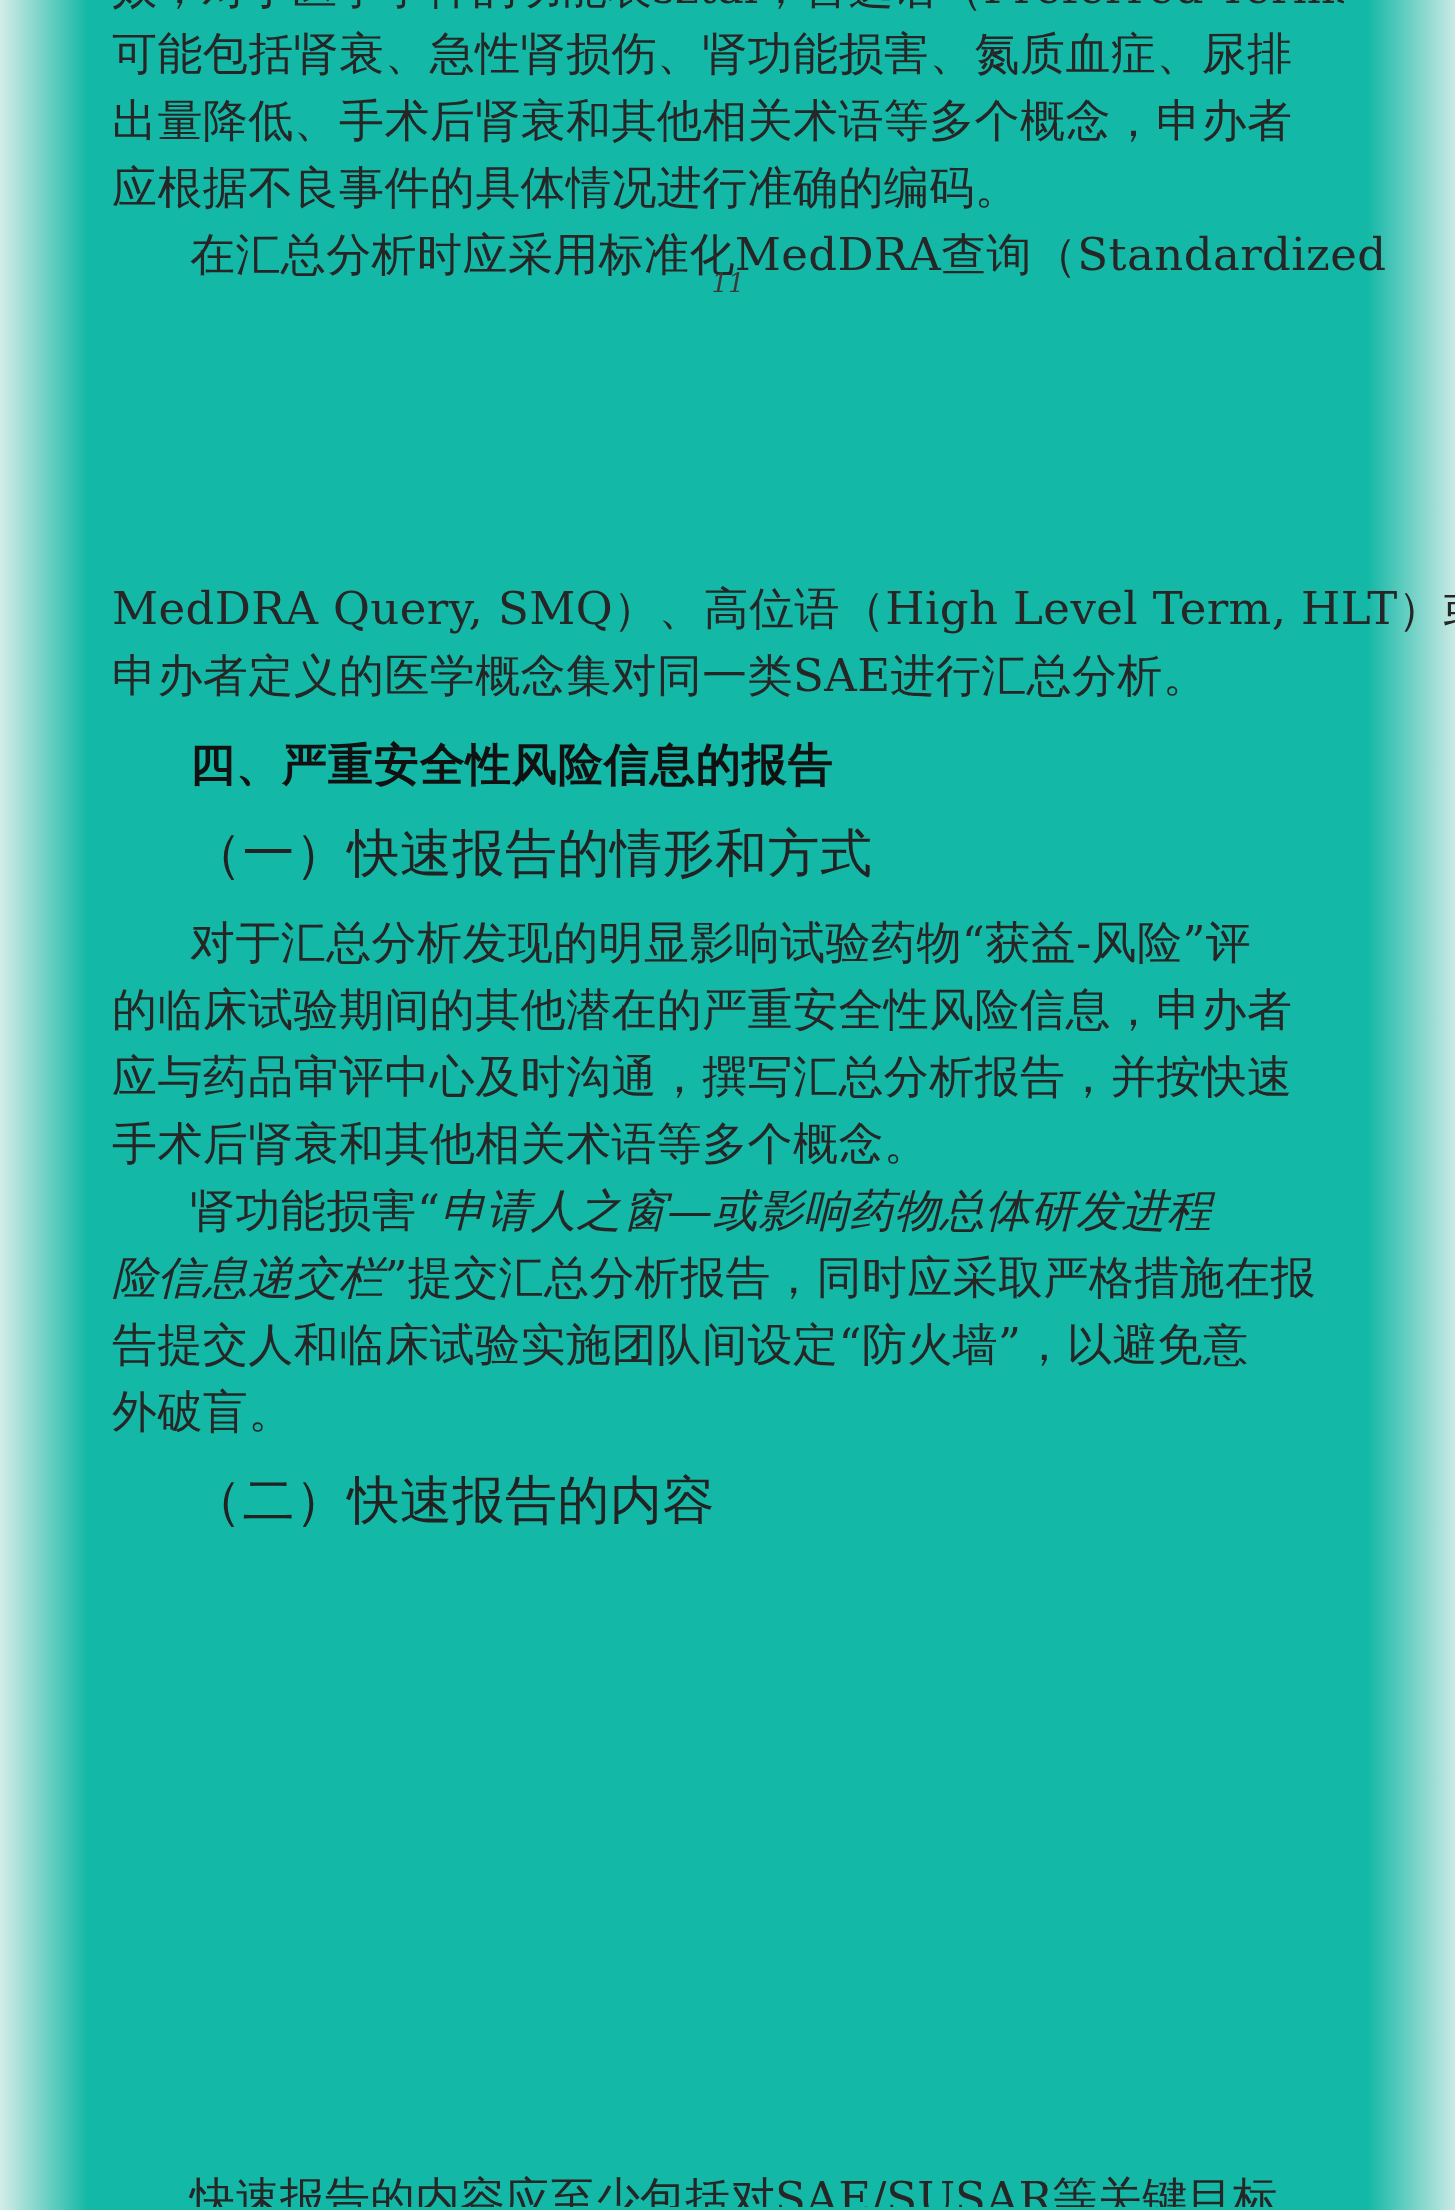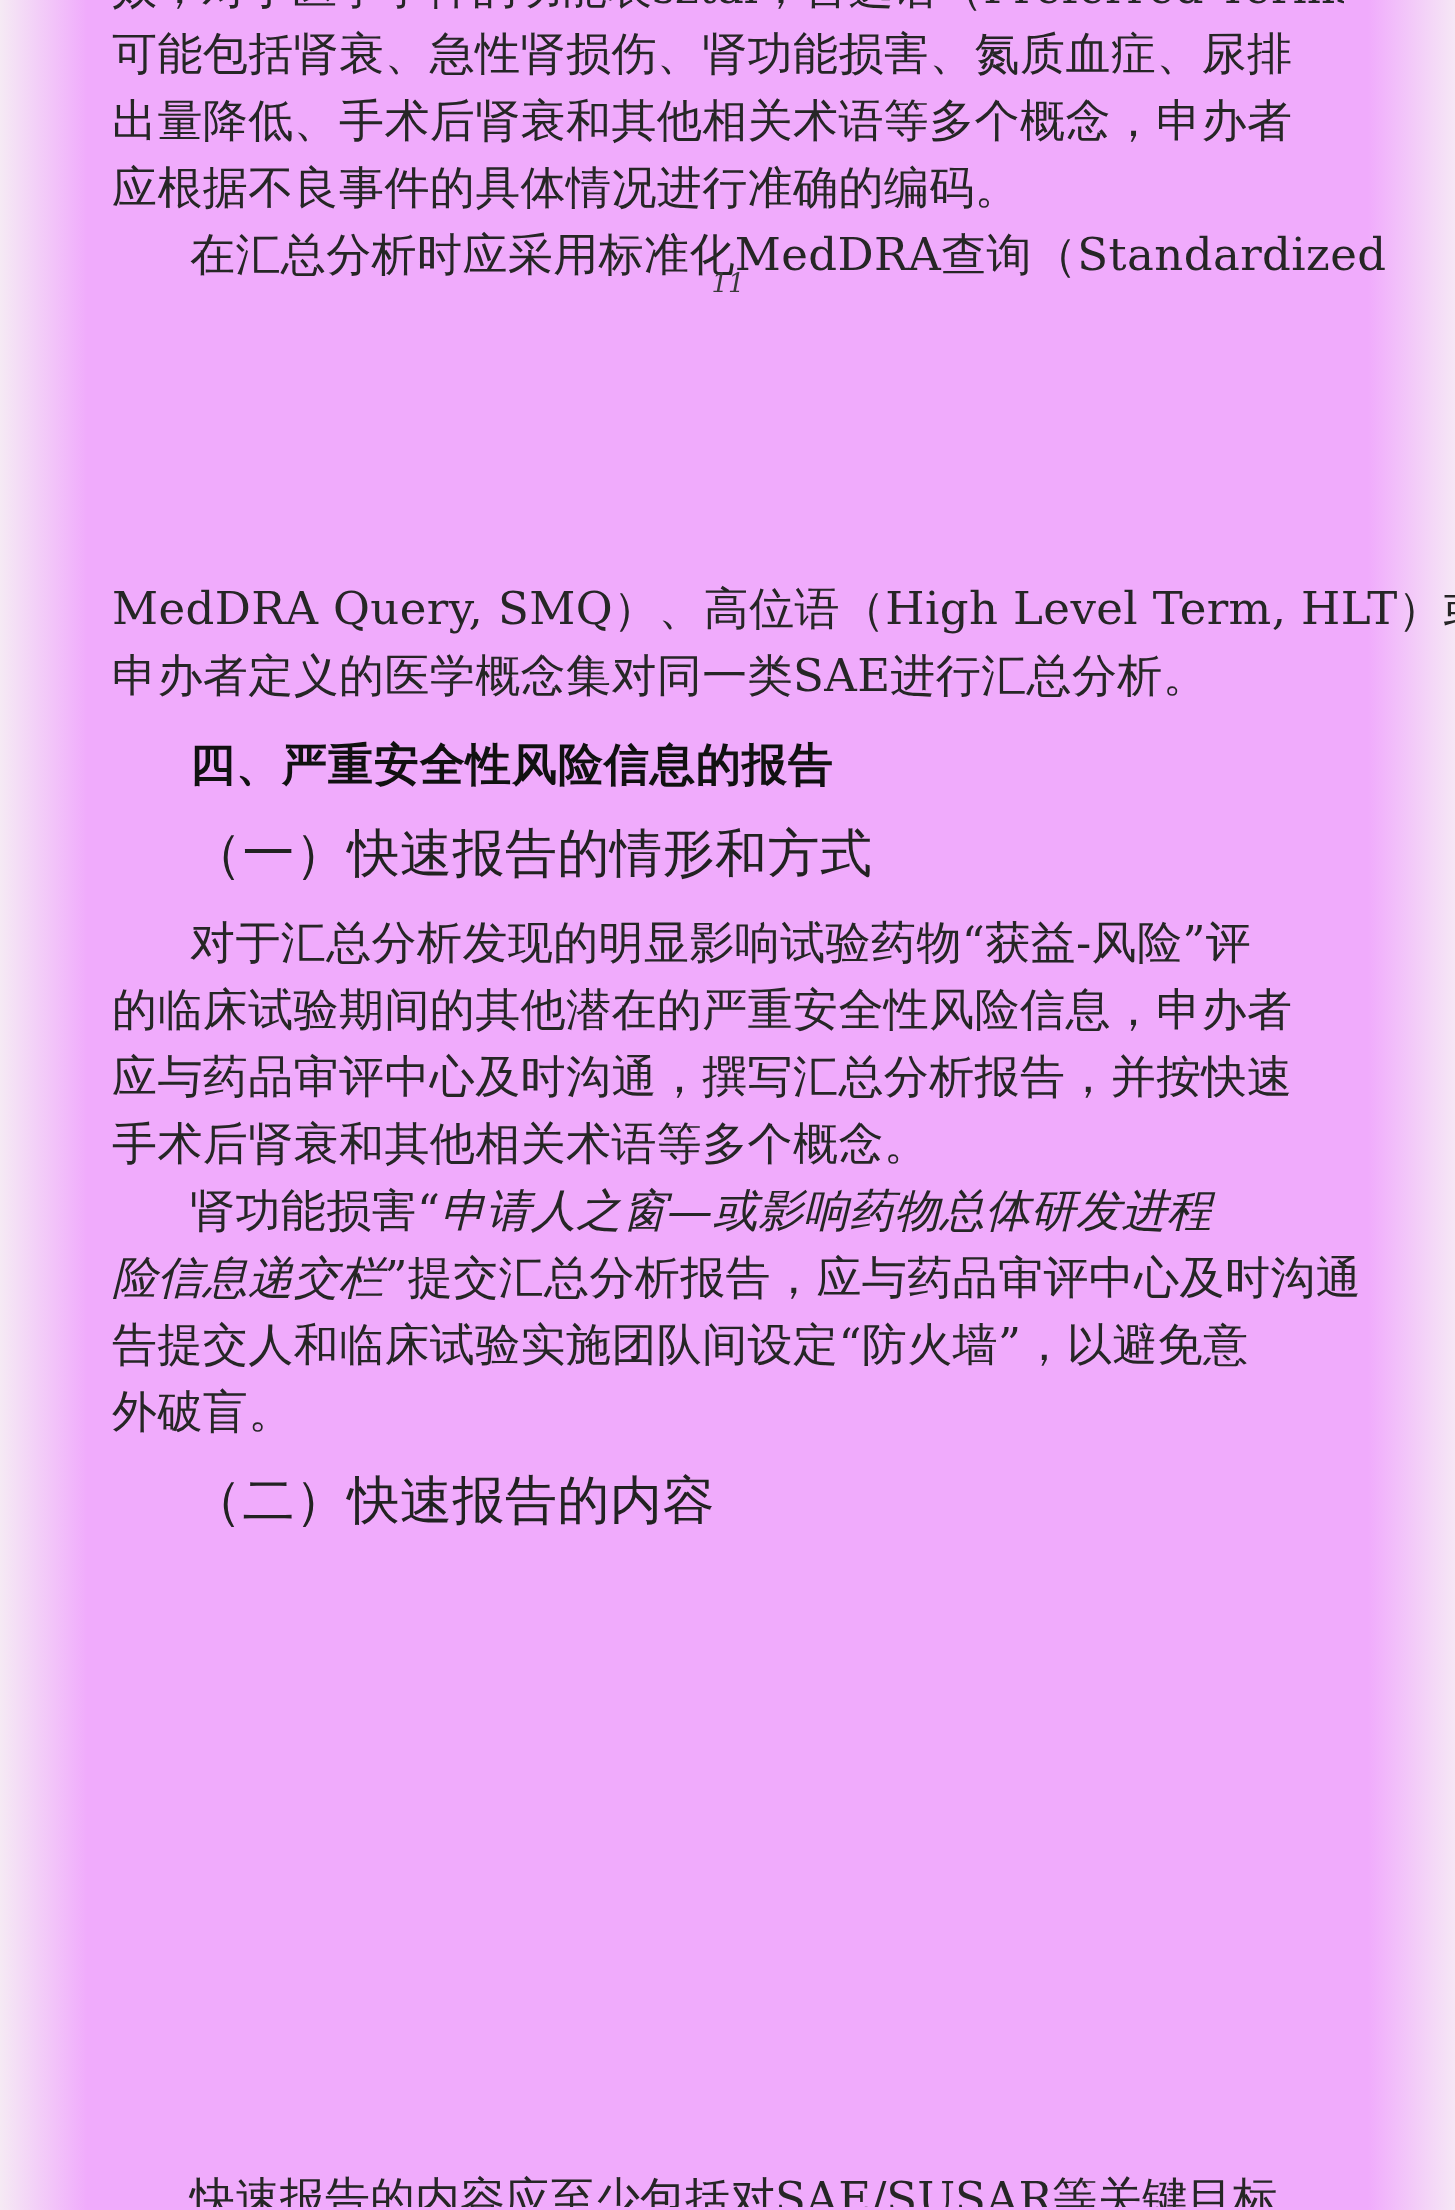--- a/index.html
+++ b/index.html
@@ -14,21 +14,21 @@
     overflow: hidden;
     font-family: "DejaVu Serif", "Liberation Serif", serif;
     color: #1b1b1b;
   }
 
   
   .scan-page {
     position: absolute;
     left: 0;
     width: 1455px;
-    background: #f0abfc;
+    background: #14b8a6;
     overflow: hidden;
   }
   #page-top   { top: 0;    height: 520px; }
   #page-bot   { top: 520px; height: 1690px; }
 
   
   .paper-tint {
     position: absolute;
     inset: 0;
     background:
@@ -168,21 +168,21 @@
 
     <div style="height:22px"></div>
 
     <div class="ln indent">对于汇总分析发现的明显影响试验药物“获益-风险”评</div>
     <div class="ln">的临床试验期间的其他潜在的严重安全性风险信息，申办者</div>
     <div class="ln">应与药品审评中心及时沟通，撰写汇总分析报告，并按快速</div>
     <div class="ln">手术后肾衰和其他相关术语等多个概念。</div>
 
     <div class="ln indent"><span>肾功能损害“</span><span class="em-italic">申请人之窗—或影响药物总体研发进程</span></div>
 
-    <div class="ln"><span class="em-italic">险信息递交栏</span><span>”提交汇总分析报告，应与药品审评中心及时沟通</span></div>
+    <div class="ln"><span class="em-italic">险信息递交栏</span><span>”提交汇总分析报告，同时应采取严格措施在报</span></div>
 
     <div class="ln">告提交人和临床试验实施团队间设定“防火墙”，以避免意</div>
     <div class="ln">外破盲。</div>
 
     <div style="height:22px"></div>
 
     <div class="subheading">（二）快速报告的内容</div>
 
     <div style="height:18px"></div>
   </div>

